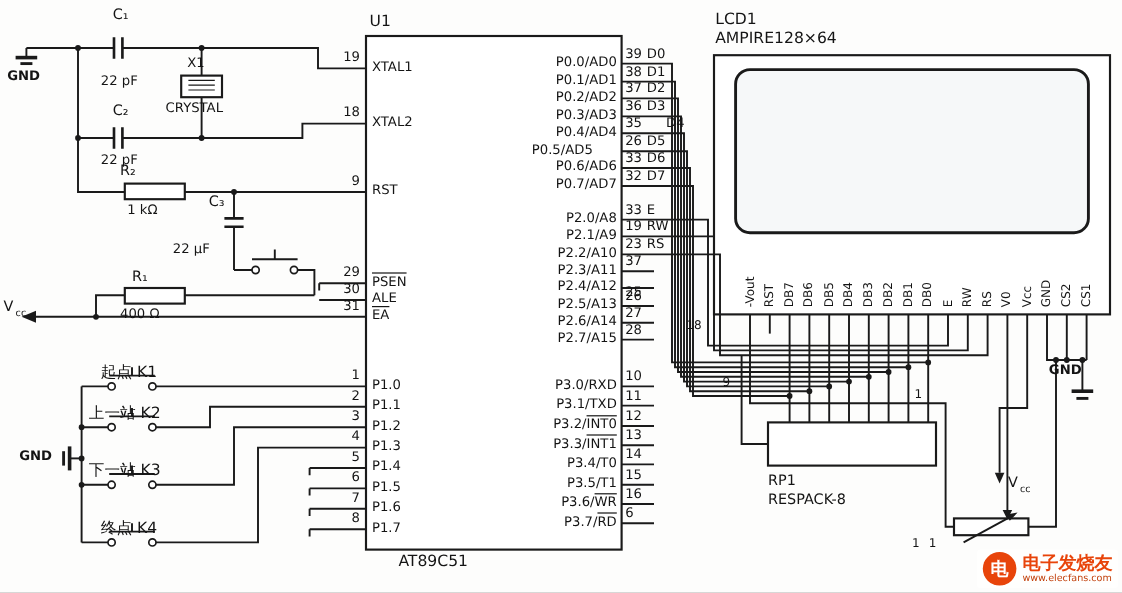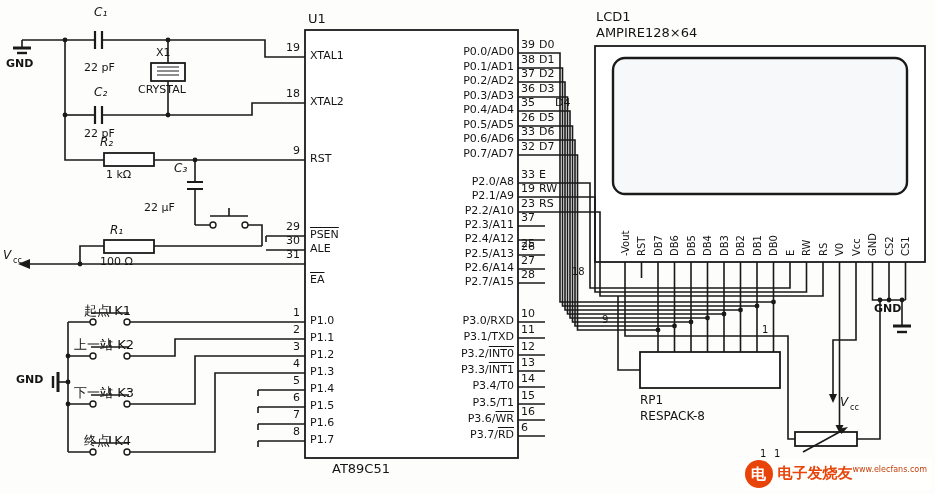--- a/index.html
+++ b/index.html
@@ -4,29 +4,29 @@
 <style>
   *{margin:0;padding:0;box-sizing:border-box}
   html,body{background:#9a9a9a}
   body{font-family:"DejaVu Sans","Liberation Sans",sans-serif}
   .stage{position:relative;width:935px;height:494px;background:#fdfdfc;overflow:hidden;margin:0 auto}
   svg.wires{position:absolute;left:0;top:0}
   .lbl{position:absolute;color:#141414;font-size:11px;line-height:1.15;white-space:nowrap}
   .s10{font-size:10px}
   .s12{font-size:12px}
   .s13{font-size:13px}
-  .i{font-style:italic}
+  .i{}
   .b{font-weight:bold}
   .ra{text-align:right}
   .ovl{text-decoration:overline}
   .rot{transform:rotate(-90deg);transform-origin:0 0;font-size:10px}
   .sub{font-size:8px}
   .wm{position:absolute;right:3px;bottom:4px;display:flex;align-items:center;gap:5px;background:rgba(255,255,255,.72);padding:2px 5px;border-radius:3px}
   .wm-icon{width:28px;height:28px;background:#e8440a;border-radius:50%;color:#fff;display:flex;align-items:center;justify-content:center;font-size:15px;font-weight:bold}
-  .wm-text{display:flex;flex-direction:row;line-height:1.05}
+  .wm-text{display:flex;flex-direction:column;line-height:1.05}
   .wm-brand{color:#e8440a;font-weight:bold;font-size:15px}
   .wm-url{color:#c2410c;font-size:8px}
 </style>
 </head>
 <body>
 
 <div class="stage">
 
   <svg class="wires" width="935" height="494" viewBox="0 0 935 494">
 
@@ -173,36 +173,36 @@
   <div class="lbl ra" style="left:272px;top:375px;width:28px">5</div>
   <div class="lbl ra" style="left:272px;top:392px;width:28px">6</div>
   <div class="lbl ra" style="left:272px;top:409px;width:28px">7</div>
   <div class="lbl ra" style="left:272px;top:426px;width:28px">8</div>
 
   <div class="lbl" style="left:310px;top:50px">XTAL1</div>
   <div class="lbl" style="left:310px;top:96px">XTAL2</div>
   <div class="lbl" style="left:310px;top:153px">RST</div>
   <div class="lbl ovl" style="left:310px;top:229px">PSEN</div>
   <div class="lbl" style="left:310px;top:243px">ALE</div>
-  <div class="lbl ovl" style="left:310px;top:274px">EA</div>
+  <div class="lbl ovl" style="left:310px;top:257px">EA</div>
   <div class="lbl" style="left:310px;top:315px">P1.0</div>
   <div class="lbl" style="left:310px;top:332px">P1.1</div>
   <div class="lbl" style="left:310px;top:349px">P1.2</div>
   <div class="lbl" style="left:310px;top:366px">P1.3</div>
   <div class="lbl" style="left:310px;top:383px">P1.4</div>
   <div class="lbl" style="left:310px;top:400px">P1.5</div>
   <div class="lbl" style="left:310px;top:417px">P1.6</div>
   <div class="lbl" style="left:310px;top:434px">P1.7</div>
 
   <div class="lbl ra" style="left:450px;top:46px;width:64px">P0.0/AD0</div>
   <div class="lbl ra" style="left:450px;top:61px;width:64px">P0.1/AD1</div>
   <div class="lbl ra" style="left:450px;top:75px;width:64px">P0.2/AD2</div>
   <div class="lbl ra" style="left:450px;top:90px;width:64px">P0.3/AD3</div>
   <div class="lbl ra" style="left:450px;top:104px;width:64px">P0.4/AD4</div>
-  <div class="lbl ra" style="left:450px;top:119px;width:64px">P0.5/AD5</div>
+  <div class="lbl ra" style="left:430px;top:119px;width:64px">P0.5/AD5</div>
   <div class="lbl ra" style="left:450px;top:133px;width:64px">P0.6/AD6</div>
   <div class="lbl ra" style="left:450px;top:148px;width:64px">P0.7/AD7</div>
   <div class="lbl" style="left:521px;top:39px">39</div>
   <div class="lbl" style="left:521px;top:54px">38</div>
   <div class="lbl" style="left:521px;top:68px">37</div>
   <div class="lbl" style="left:521px;top:83px">36</div>
   <div class="lbl" style="left:521px;top:97px">35</div>
   <div class="lbl" style="left:521px;top:112px">26</div>
   <div class="lbl" style="left:521px;top:126px">33</div>
   <div class="lbl" style="left:521px;top:141px">32</div>
@@ -256,21 +256,21 @@
   <div class="lbl" style="left:84px;top:62px">22 pF</div>
   <div class="lbl" style="left:156px;top:47px">X1</div>
   <div class="lbl" style="left:138px;top:84px">CRYSTAL</div>
   <div class="lbl s12 i" style="left:94px;top:86px">C₂</div>
   <div class="lbl" style="left:84px;top:128px">22 pF</div>
   <div class="lbl s12 i" style="left:100px;top:136px">R₂</div>
   <div class="lbl" style="left:106px;top:169px">1 kΩ</div>
   <div class="lbl s12 i" style="left:174px;top:162px">C₃</div>
   <div class="lbl" style="left:144px;top:202px">22 µF</div>
   <div class="lbl s12 i" style="left:110px;top:224px">R₁</div>
-  <div class="lbl" style="left:100px;top:256px">100 Ω</div>
+  <div class="lbl" style="left:100px;top:256px">400 Ω</div>
 
   <div class="lbl b" style="left:6px;top:58px">GND</div>
   <div class="lbl b" style="left:16px;top:374px">GND</div>
   <div class="lbl b" style="left:874px;top:303px">GND</div>
   <div class="lbl s12 i" style="left:3px;top:249px">V</div>
   <div class="lbl sub" style="left:13px;top:256px">cc</div>
   <div class="lbl s12 i" style="left:840px;top:396px">V</div>
   <div class="lbl sub" style="left:850px;top:403px">cc</div>
 
   <div class="lbl s13" style="left:84px;top:304px">起点 K1</div>

